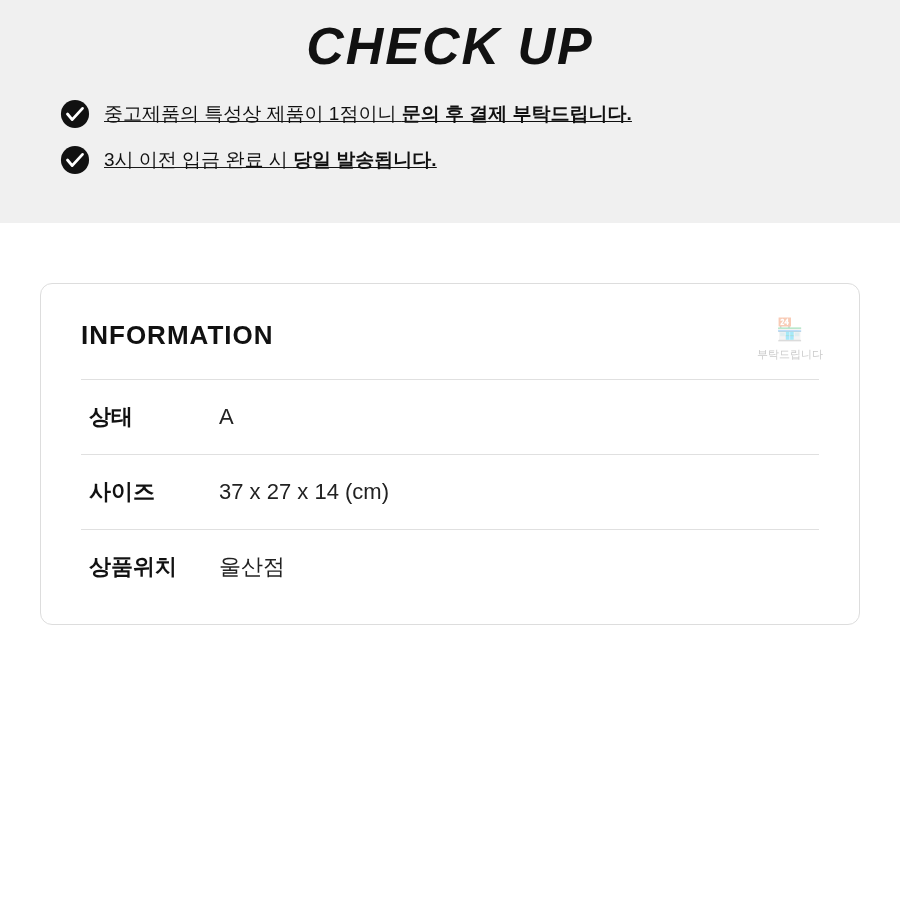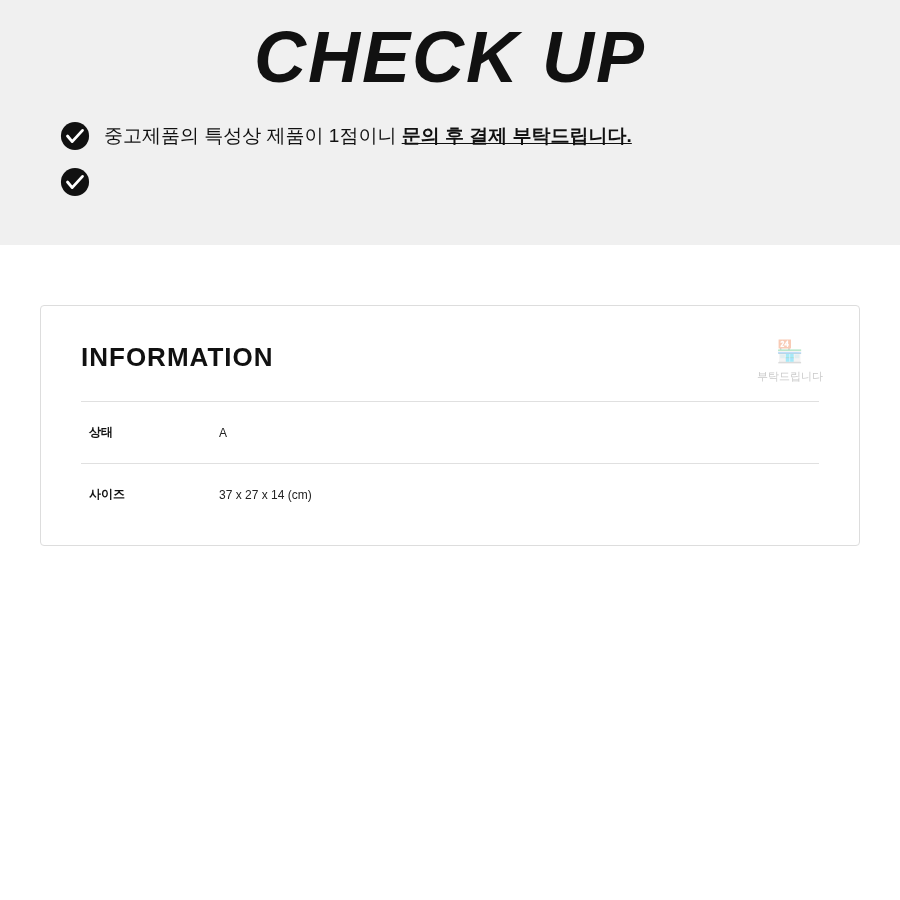--- a/index.html
+++ b/index.html
@@ -16,34 +16,35 @@
       color: #1a1a1a;
     }
 
     .header-section {
       background: #f0f0f0;
       padding: 18px 60px 32px;
       text-align: center;
     }
 
     .page-title {
-      font-size: 72px;
+      font-size: 52px;
       font-weight: 900;
       letter-spacing: 2px;
       color: #111111;
       font-style: italic;
       margin-bottom: 24px;
       line-height: 1.1;
     }
 
     .checklist {
       list-style: none;
       text-align: center;
       display: inline-block;
       width: 100%;
+      text-decoration: underline;
     }
 
     .checklist-item {
       display: flex;
       align-items: center;
       gap: 14px;
       margin-bottom: 16px;
       font-size: 19px;
       color: #111;
     }
@@ -64,21 +65,21 @@
     }
 
     .spacer {
       height: 60px;
       background: #ffffff;
     }
 
     .info-card {
       margin: 0 40px 40px;
       border: 1.5px solid #dddddd;
-      border-radius: 4px;
+      border-radius: 12px;
       padding: 36px 40px 20px;
       position: relative;
       background: #ffffff;
     }
 
     .info-title {
       font-size: 26px;
       font-weight: 900;
       letter-spacing: 1px;
       margin-bottom: 28px;
@@ -110,21 +111,21 @@
     .info-table tr {
       border-top: 1.5px solid #e0e0e0;
     }
 
     .info-table tr:last-child {
       border-bottom: none;
     }
 
     .info-table td {
       padding: 22px 8px;
-      font-size: 12px;
+      font-size: 22px;
       vertical-align: middle;
     }
 
     .info-table .label-cell {
       font-weight: 800;
       width: 130px;
       color: #111;
     }
 
     .info-table .value-cell {
@@ -146,20 +147,23 @@
       </svg>
       <span class="item-text">
         중고제품의 특성상 제품이 1점이니 <strong>문의 후 결제 부탁드립니다.</strong>
       </span>
     </li>
     <li class="checklist-item">
       <svg class="check-icon" viewBox="0 0 32 32" fill="none" xmlns="http://www.w3.org/2000/svg">
         <circle cx="16" cy="16" r="15" fill="#111111"></circle>
         <polyline points="8,16 13,22 24,10" stroke="white" stroke-width="3" stroke-linecap="round" stroke-linejoin="round"></polyline>
       </svg>
+      <span class="item-text">
+        3시 이전 입금 완료 시 <strong>당일 발송됩니다.</strong>
+      </span>
     </li>
   </ul>
 </div>
 
 <div class="spacer"></div>
 
 <div class="info-card">
   <h2 class="info-title">INFORMATION</h2>
 
   <div class="brand-watermark">
@@ -170,15 +174,19 @@
   <table class="info-table">
     <tbody id="info-table-body">
     <tr>
           <td class="label-cell">상태</td>
           <td class="value-cell">A</td>
         </tr>
         <tr>
           <td class="label-cell">사이즈</td>
           <td class="value-cell">37 x 27 x 14 (cm)</td>
         </tr>
+        <tr>
+          <td class="label-cell">상품위치</td>
+          <td class="value-cell">울산점</td>
+        </tr>
       </tbody>
   </table>
 </div>
 
 </body></html>

